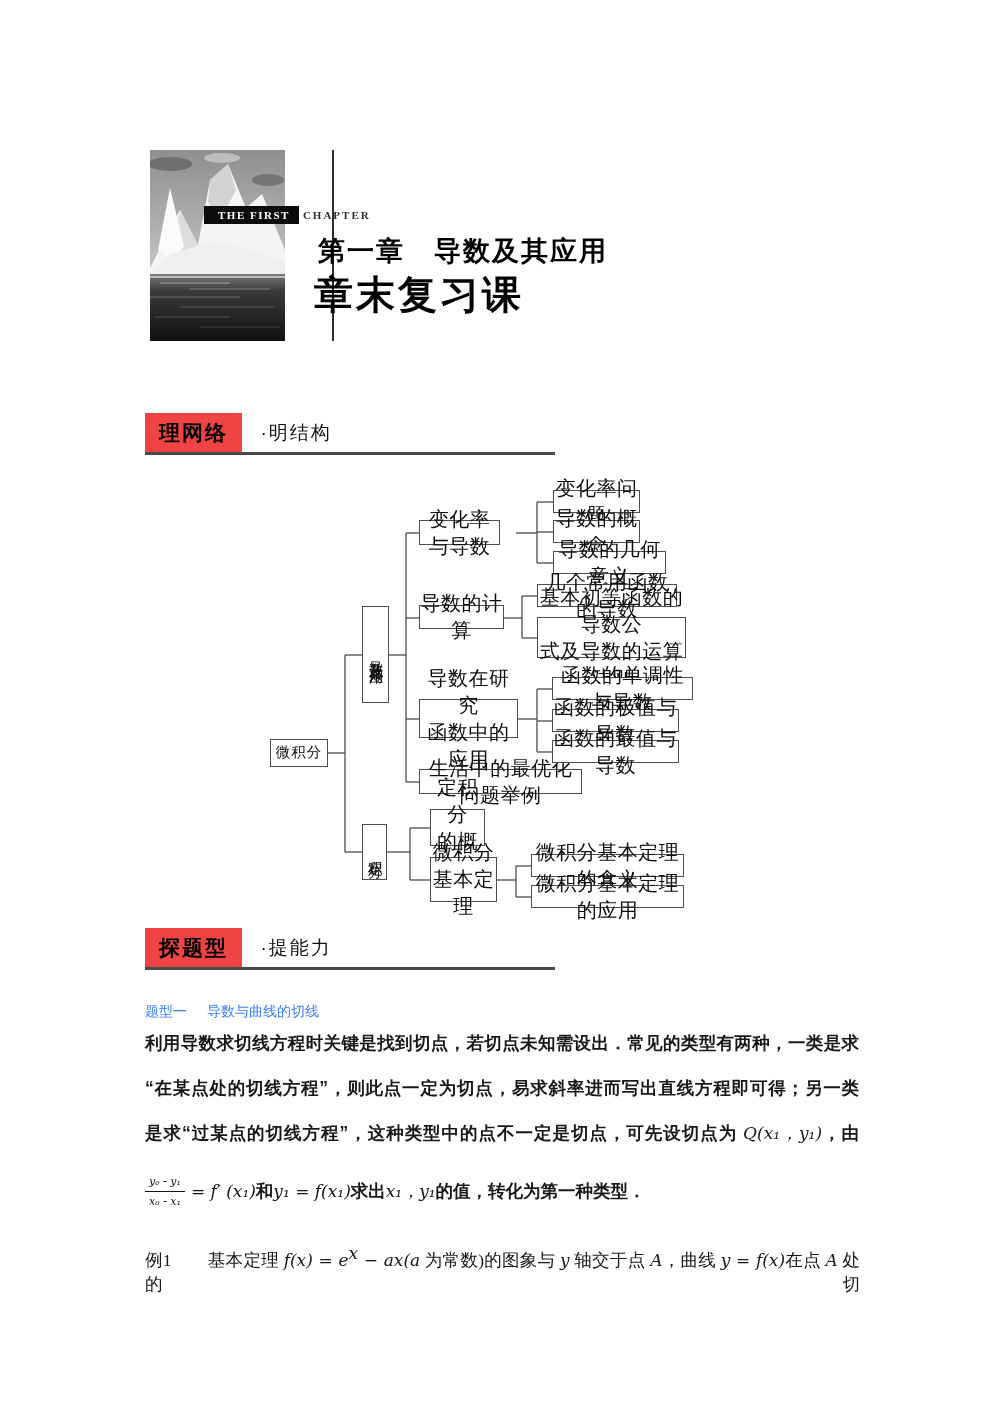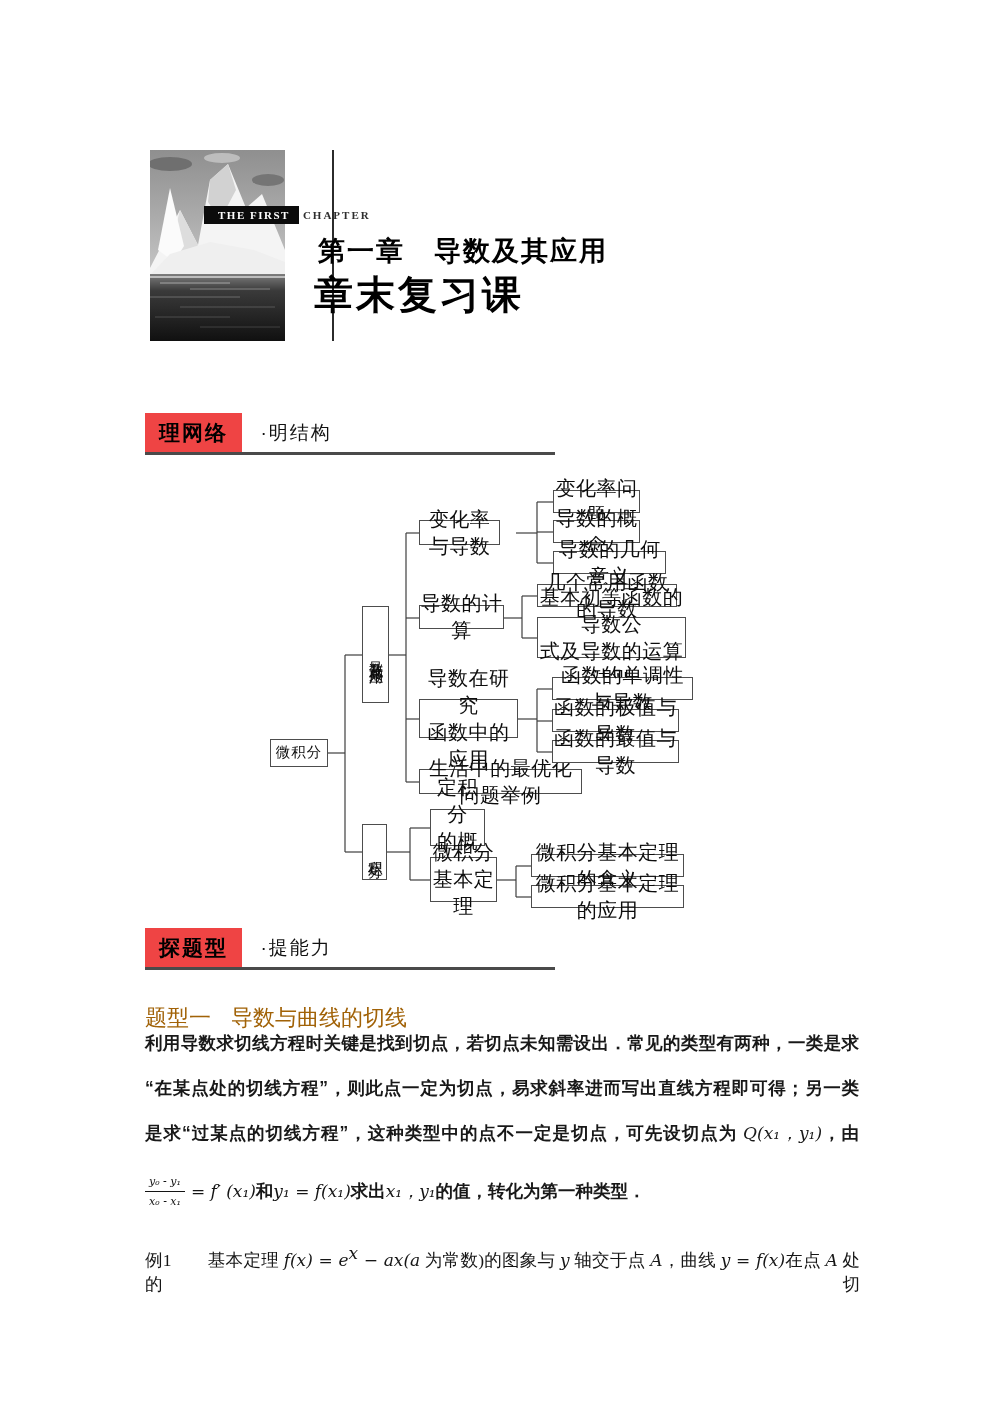--- a/index.html
+++ b/index.html
@@ -31,21 +31,21 @@
   
   .diagram{position:absolute; left:260px; top:478px; width:440px; height:445px;}
   .dlines{position:absolute; left:0; top:0;}
   .dbox{position:absolute; box-sizing:border-box; border:1px solid #4d4d4d; background:#fff;
     display:flex; align-items:center; justify-content:center; text-align:center;
     font-size:20px; line-height:1.35; color:#0d0d0d; white-space:pre-line; letter-spacing:0.5px;}
   .dbox.v{writing-mode:vertical-rl; letter-spacing:2px; font-size:14.5px;}
   .dbox.root{font-size:14.5px; letter-spacing:1px;}
   
   .topic-line{position:absolute; left:145px; top:1003px; font-family:Liberation Serif, serif;
-    font-size:22px; color:#a16207;}
+    font-size:14px; color:#3b82f6;}
   .topic-line .t-label{margin-right:20px;}
   .para{position:absolute; left:145px; width:714px; font-size:17.5px; font-weight:bold;
     color:#181818; text-align:justify; text-align-last:justify; line-height:1.3;}
   .mi{font-family:"DejaVu Serif", serif; font-style:italic; font-weight:normal;}
   .para .mi{font-size:17px;}
   .formula-row{position:absolute; left:145px; top:1163px; width:714px; height:56px;
     display:flex; align-items:center;}
   .frac{display:inline-flex; flex-direction:column; align-items:center;
     font-family:"DejaVu Serif", serif; font-style:italic; font-size:11px; color:#141414; margin-right:6px;}
   .frac .num{padding:0 4px 3px; border-bottom:1.3px solid #141414;}

